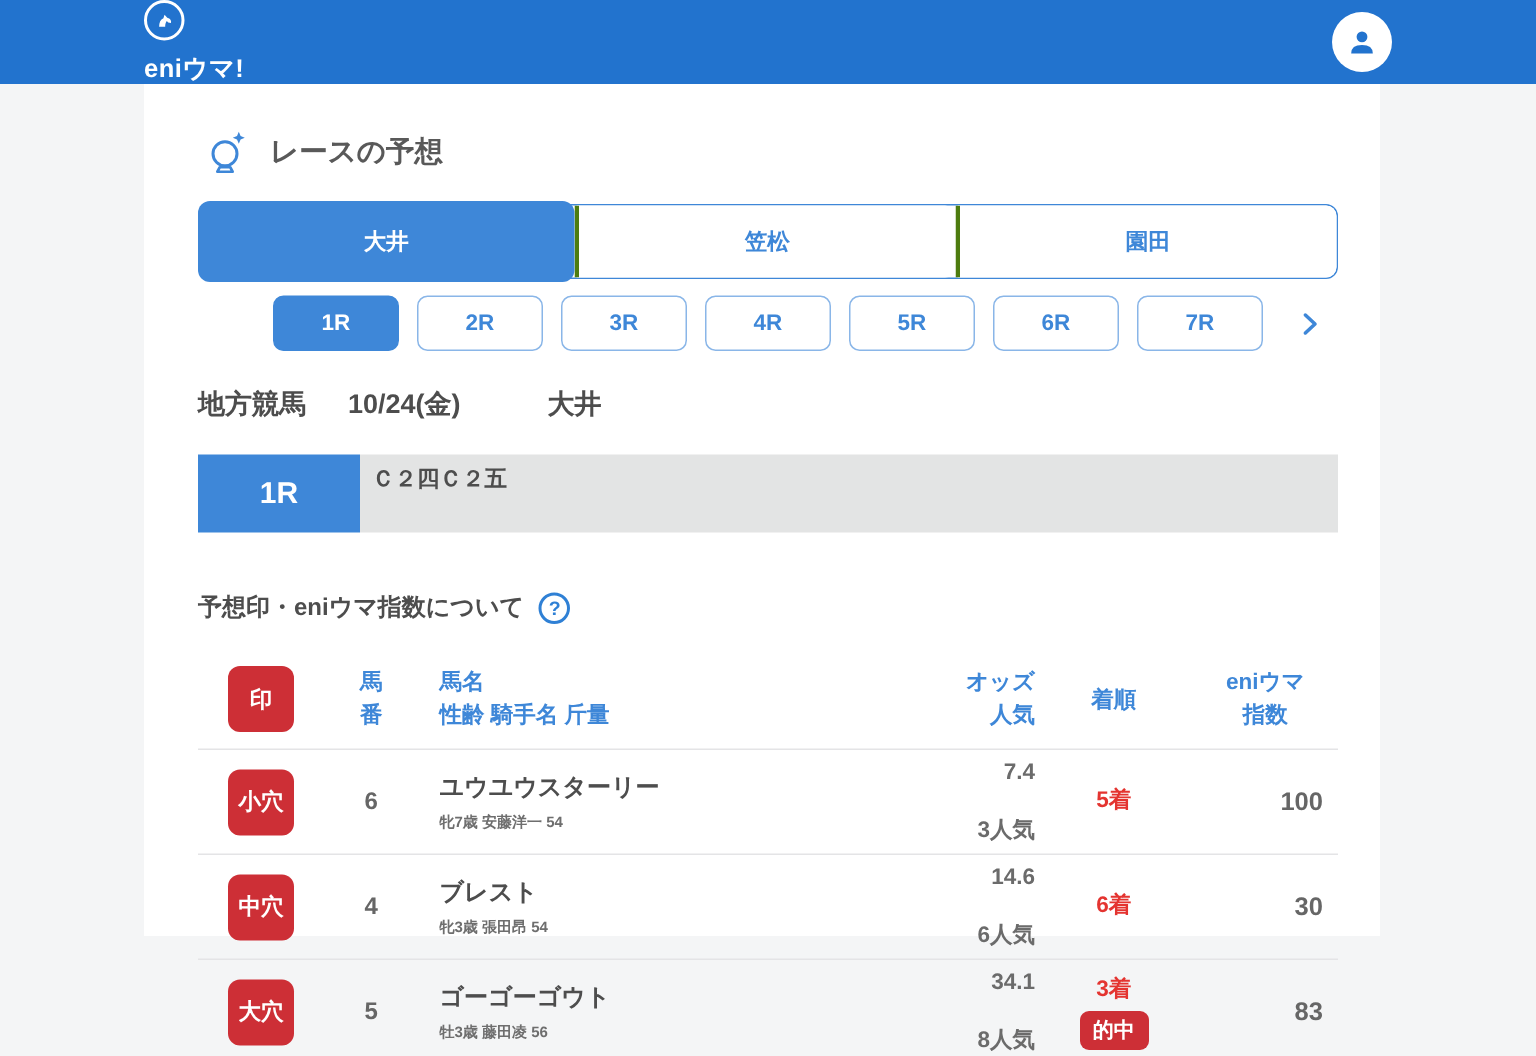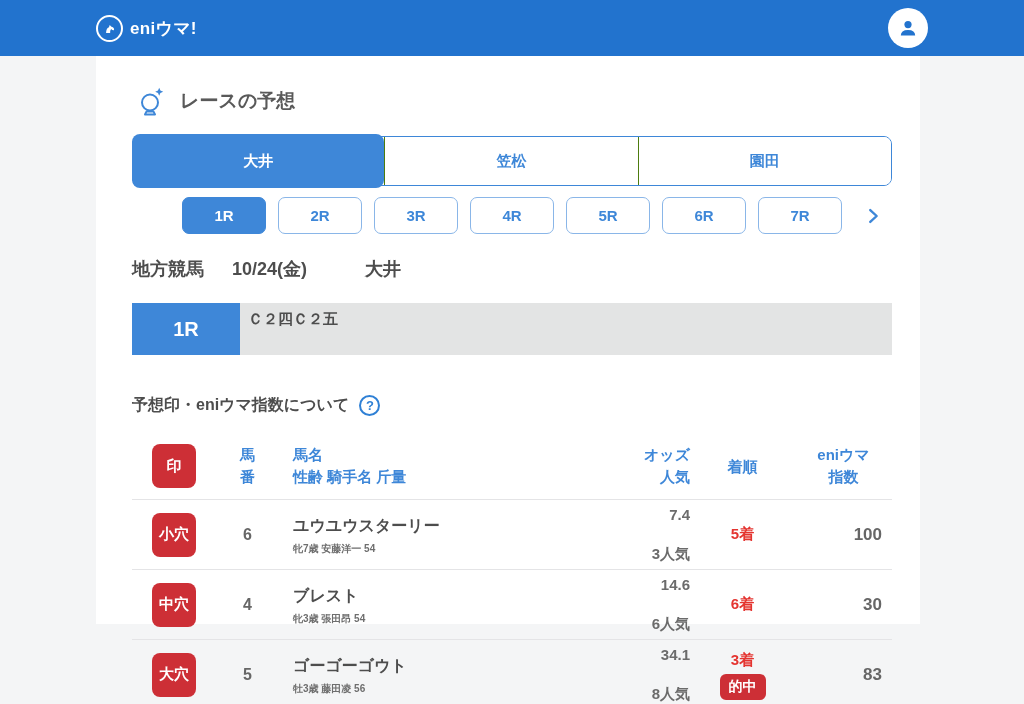--- a/index.html
+++ b/index.html
@@ -6,21 +6,21 @@
   html, body {
     width: 1024px; height: 704px; overflow: hidden;
     font-family: "Liberation Sans", "DejaVu Sans", sans-serif;
     background: #f4f5f6;
   }
   
   .appbar {
     position: relative; height: 56px; background: #2273ce;
     display: flex; align-items: center;
   }
-  .logo { display: flex; align-items: center; gap: 7px; margin-left: 96px; }
+  .logo { display: flex; align-items: flex-start; gap: 7px; margin-left: 96px; flex-direction: column; }
   .logo-circle {
     width: 27px; height: 27px; border-radius: 50%;
     border: 2px solid #fff; display: flex; align-items: center; justify-content: center;
   }
   .logo-text { color: #fff; font-weight: bold; font-size: 17px; letter-spacing: .3px; }
   .avatar-btn {
     position: absolute; right: 96px; top: 8px;
     width: 40px; height: 40px; border-radius: 50%; background: #fff;
     display: flex; align-items: center; justify-content: center;
     border: none; cursor: pointer;
@@ -36,21 +36,21 @@
   .venue-tabs {
     display: flex; margin-top: 20px;
     border: 1px solid #3e87d8; border-radius: 8px;
     height: 50px; position: relative;
   }
   .venue-tab {
     flex: 1; display: flex; align-items: center; justify-content: center;
     color: #3e87d8; font-weight: bold; font-size: 15px;
     background: #fff; cursor: pointer; border-radius: 7px;
   }
-  .venue-tab + .venue-tab { border-left: 1px solid #4d7c0f; border-radius: 0 7px 7px 0; }
+  .venue-tab + .venue-tab { border-left: 3px solid #4d7c0f; border-radius: 0 7px 7px 0; }
   .venue-tab.selected {
     background: #3e87d8; color: #fff;
     margin: -3px 0 -3px -1px; border-radius: 8px; z-index: 1;
   }
   
   .race-tabs { display: flex; align-items: center; gap: 12px; margin: 11px 0 0 50px; }
   .race-tab {
     width: 84px; height: 37px; border-radius: 7px;
     border: 1px solid #8ab6e8; background: #fff; color: #3e87d8;
     font-weight: bold; font-size: 15px; cursor: pointer;

